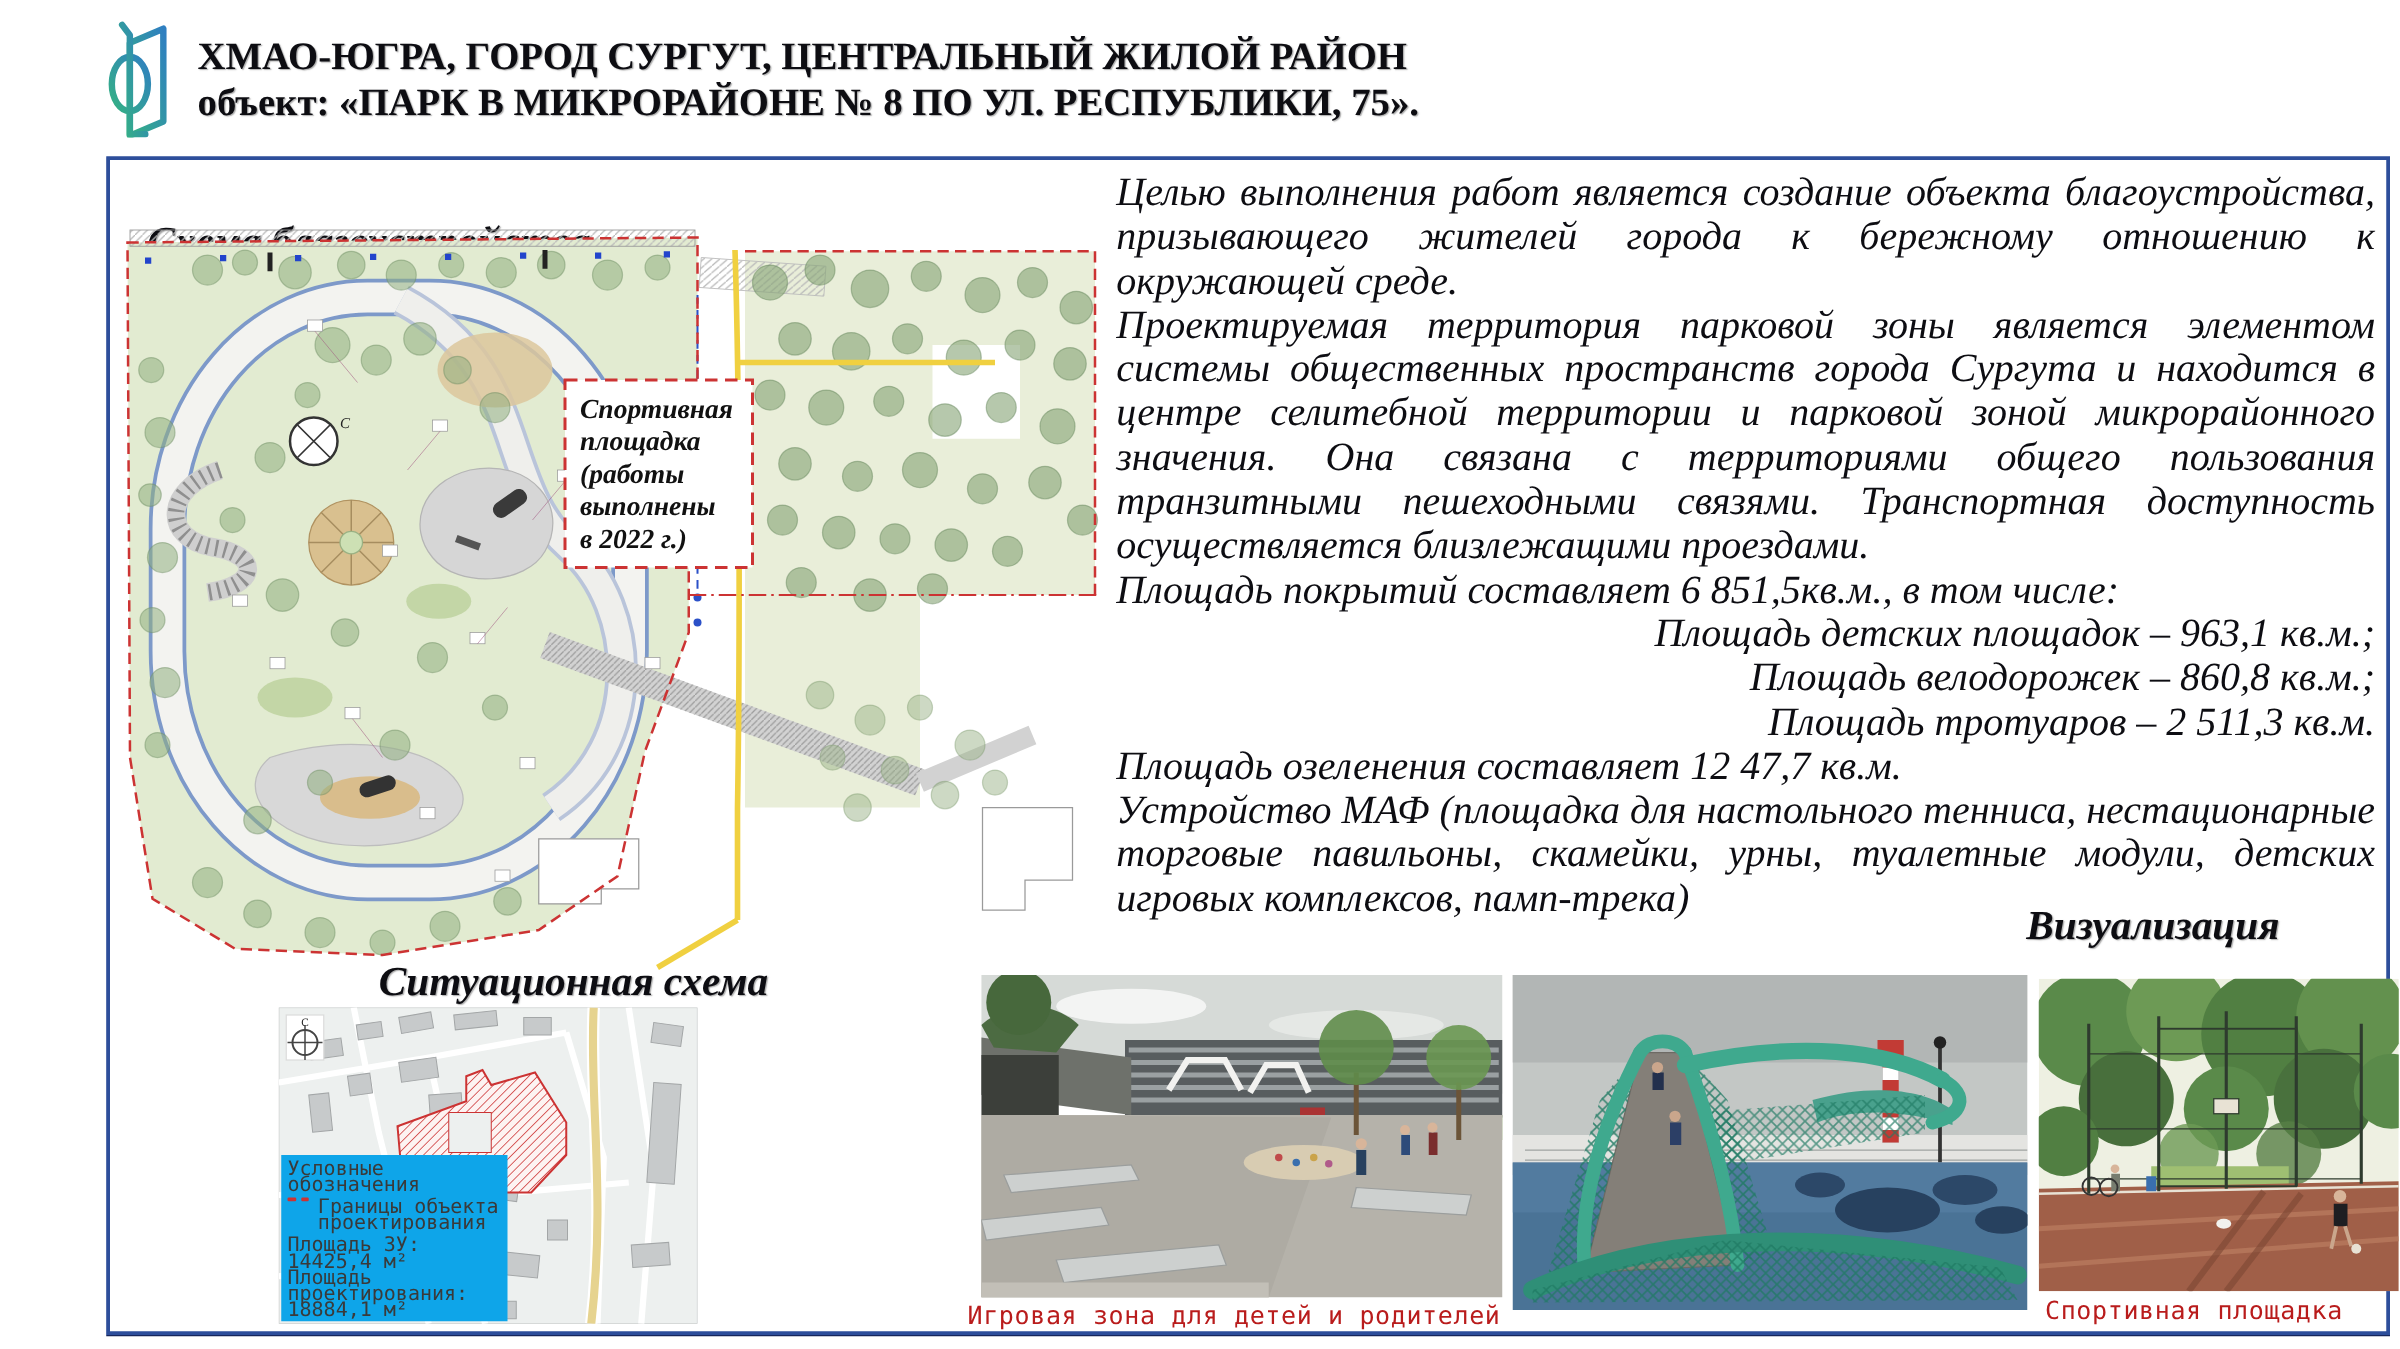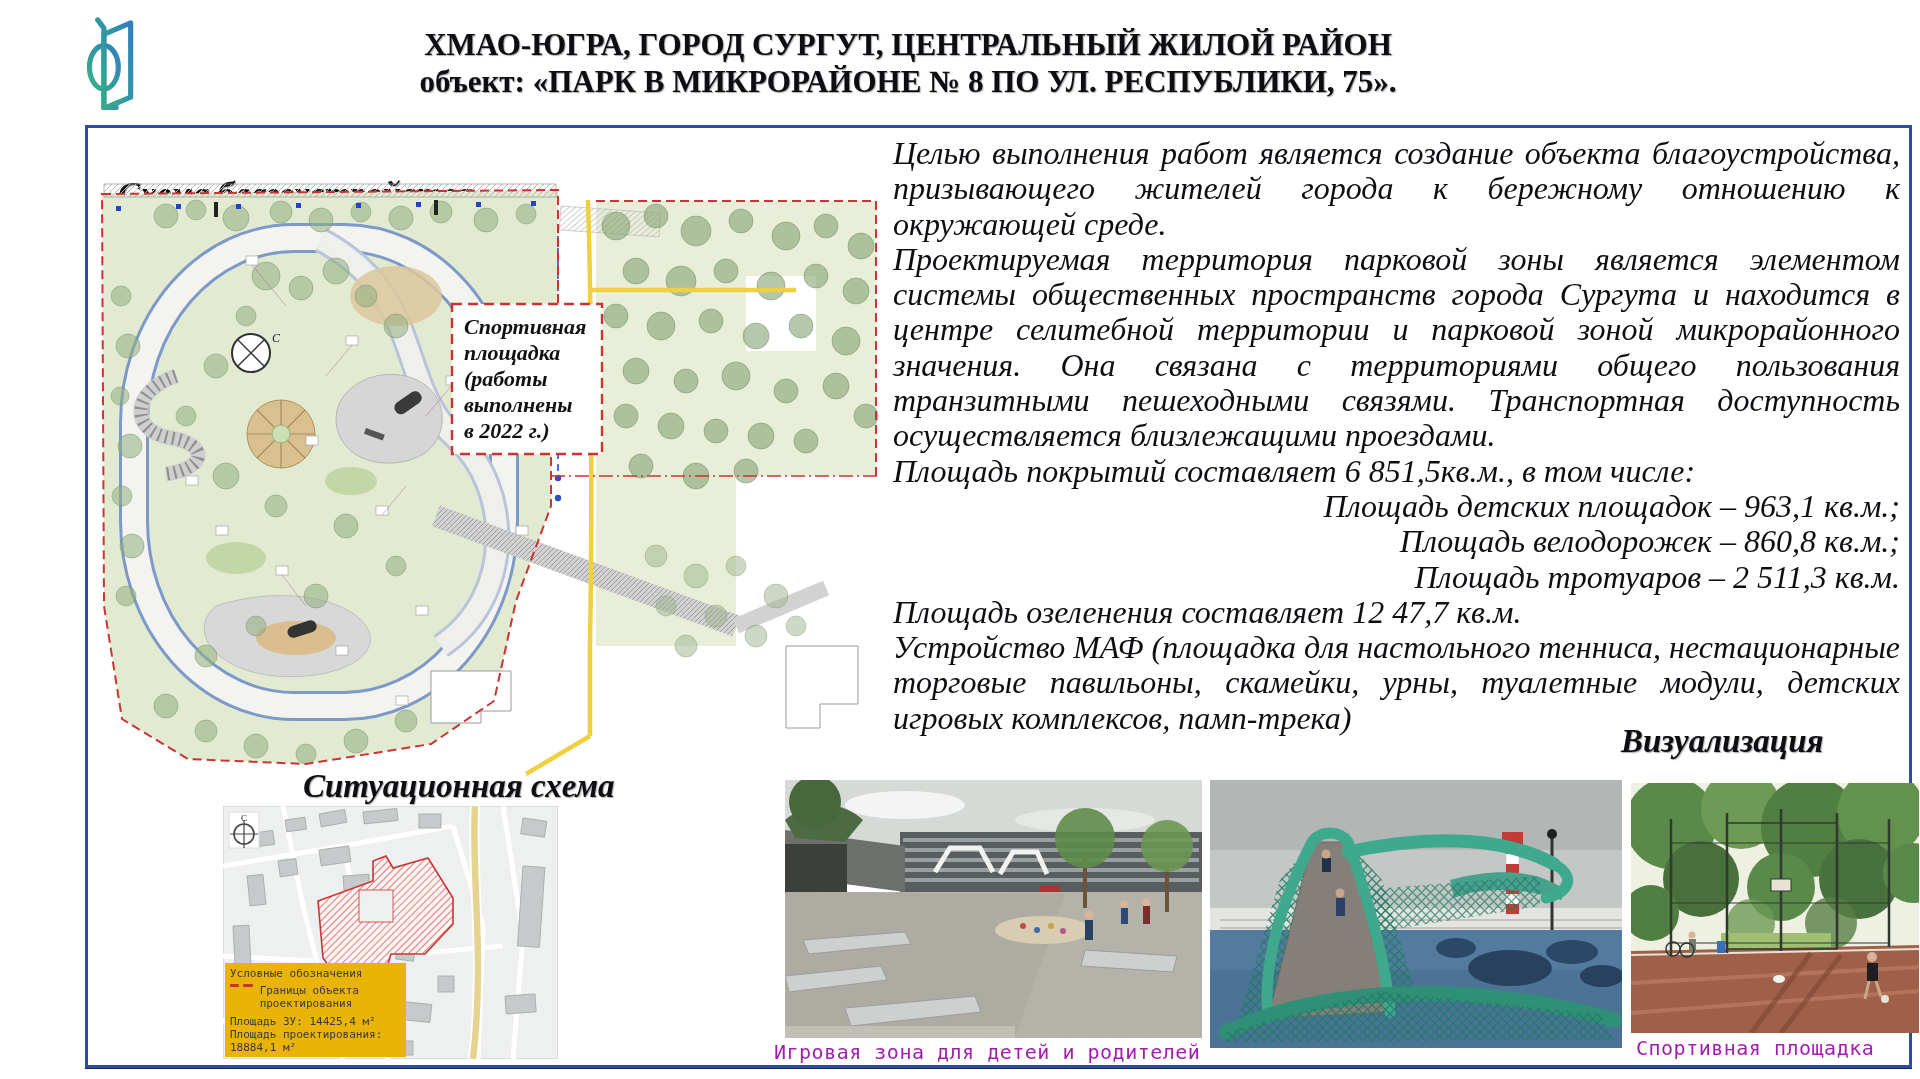--- a/index.html
+++ b/index.html
@@ -1,46 +1,46 @@
 <!DOCTYPE html>
 <html><head>
 <meta charset="utf-8">
 <style>
   html,body{margin:0;padding:0;background:#fff;}
   body{width:1920px;height:1079px;position:relative;overflow:hidden;
        font-family:"Liberation Serif",serif;color:#0d0d12;}
   .hdr{position:absolute;left:0;top:0;width:1920px;height:120px;}
   .logo{position:absolute;left:74px;top:6px;width:68px;height:104px;}
-  .hdr-titles{position:absolute;left:158px;top:26px;width:1500px;text-align:center;}
+  .hdr-titles{position:absolute;left:158px;top:26px;width:1500px;}
   .hdr-line{font-weight:bold;font-size:31px;line-height:37px;
             text-shadow:1px 1px 1px rgba(100,100,100,.55);white-space:nowrap;}
   .panel{position:absolute;left:85px;top:125px;width:1821px;height:937px;
          border:3px solid #2d4e9b;background:#fff;box-shadow:0 1px 0 #16265c;}
   .h-it{font-weight:bold;font-style:italic;font-size:33px;
         text-shadow:1px 1px 1px rgba(90,90,90,.5);white-space:nowrap;}
   .ttl-scheme{position:absolute;left:30px;top:8px;margin-top:40px;}
   .ttl-sit{position:absolute;left:215px;top:640px;}
   .ttl-viz{position:absolute;left:1533px;top:595px;}
   .siteplan{position:absolute;left:8px;top:48px;width:788px;height:600px;}
   .desc{position:absolute;left:805px;top:8px;width:1007px;
         font-style:italic;font-size:32px;line-height:35.3px;}
   .desc p{margin:0;text-align:justify;}
   .desc .item{padding-left:74px;text-align:right;}
   .sitmap{position:absolute;left:135px;top:678px;width:335px;height:253px;}
   .sitmap svg{position:absolute;left:0;top:0;}
-  .legend{position:absolute;left:2px;bottom:2px;width:172px;background:#eab308;
-          font-family:"DejaVu Sans Mono",monospace;font-size:11px;line-height:13px;
+  .legend{position:absolute;left:2px;bottom:2px;width:172px;background:#0ea5e9;
+          font-family:"DejaVu Sans Mono",monospace;font-size:16px;line-height:13px;
           color:#3a3a3a;padding:4px 4px 3px 5px;}
   .legend .lt{margin-bottom:4px;}
   .legend .row{display:flex;margin-bottom:5px;}
   .dash{display:inline-block;width:13px;height:3px;background:#cc3333;margin-right:4px;border-radius:1px;}
   .photo{position:absolute;}
   .photo svg{display:block;}
   .caption{position:absolute;font-family:"DejaVu Sans Mono",monospace;
-           font-size:20px;color:#a21caf;letter-spacing:.5px;white-space:nowrap;}
+           font-size:20px;color:#b91c1c;letter-spacing:.5px;white-space:nowrap;}
   .cap1{left:686px;top:912px;}
   .cap3{left:1548px;top:908px;}
   .sport-label{font-family:"Liberation Serif",serif;}
 </style>
 </head>
 <body>
 
 <div class="hdr">
   <svg class="logo" viewBox="0 0 66 100">
     <defs>

